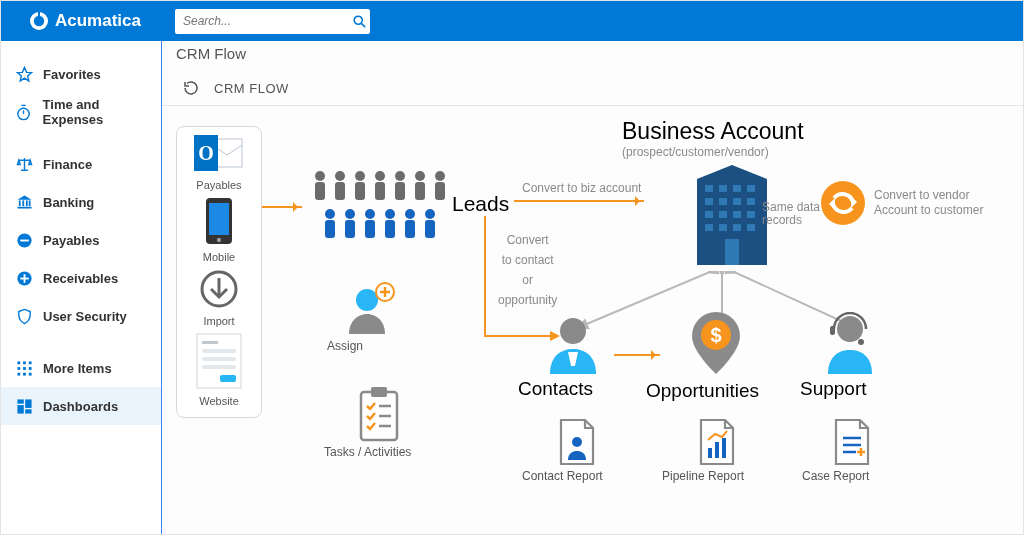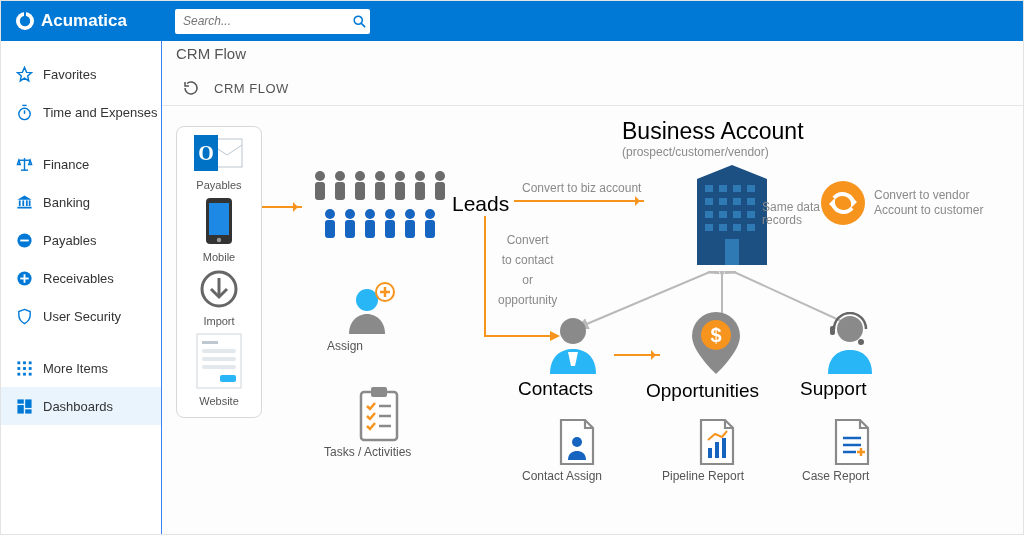--- a/index.html
+++ b/index.html
@@ -1,25 +1,25 @@
 <!DOCTYPE html>
 <html><head>
 <meta charset="utf-8">
 <style>
   html,body{margin:0;padding:0;font-family:"Segoe UI",Arial,sans-serif;font-size:13px;color:#222;background:#f5f5f5;}
   .app{width:1024px;height:535px;background:#fff;position:relative;overflow:hidden;border:1px solid #e3e3e3;box-sizing:border-box;}
   
   .topbar{height:40px;background:#0079d6;display:flex;align-items:center;}
-  .brand{width:160px;height:40px;display:flex;align-items:center;gap:6px;padding-left:14px;box-sizing:border-box;color:#fff;font-weight:600;font-size:17px;}
+  .brand{width:160px;height:40px;display:flex;align-items:center;gap:6px;padding-left:28px;box-sizing:border-box;color:#fff;font-weight:600;font-size:17px;}
   .brand svg{flex:0 0 auto;}
   .searchwrap{margin-left:14px;width:195px;height:25px;background:#fff;border-radius:2px;display:flex;align-items:center;}
   .searchwrap input{border:none;outline:none;flex:1;padding:0 8px;font-size:12px;color:#0f766e;font-style:italic;background:transparent;}
   .searchwrap .sbtn{width:28px;height:25px;display:flex;align-items:center;justify-content:center;cursor:pointer;}
   
-  .sidebar{position:absolute;top:40px;left:0;width:160px;bottom:0;border-right:1px solid #3b82f6;background:#fff;}
+  .sidebar{position:absolute;top:40px;left:0;width:160px;bottom:0;border-right:1px solid #3b82f6;background:#fff;font-weight:bold;}
   .sideitem{height:38px;display:flex;align-items:center;gap:10px;padding-left:14px;color:#333;font-size:13px;cursor:pointer;}
   .sideitem.active{background:#eaf4fd;}
   .sideitem .ico{width:18px;height:18px;display:flex;align-items:center;justify-content:center;color:#0079d6;}
   .sidegap{height:14px;}
   
   .main{position:absolute;left:161px;right:0;top:40px;bottom:0;overflow:hidden;background:#fdfdfd;}
   .crumb{height:26px;padding:4px 0 0 14px;font-size:15px;color:#555;}
   .toolbar{height:34px;display:flex;align-items:center;gap:14px;padding-left:20px;border-bottom:1px solid #e6e6e6;color:#555;}
   .toolbar .refresh{width:18px;height:18px;display:flex;align-items:center;justify-content:center;cursor:pointer;color:#555;}
   .toolbar .title{font-size:13px;letter-spacing:.5px;}
@@ -423,21 +423,21 @@
 
       <div class="node" style="left:360px;top:312px;width:110px;">
         <div class="iconbox">
           <svg width="40" height="48" viewBox="0 0 40 48">
               <path d="M4 2h24l8 8v36H4z" fill="#fff" stroke="#8a8a8a" stroke-width="2.2"></path>
               <path d="M28 2v8h8" fill="none" stroke="#8a8a8a" stroke-width="2.2"></path>
               <circle cx="20" cy="24" r="5" fill="#1565c0"></circle>
               <path d="M11 42c0-7 5-9 9-9s9 2 9 9z" fill="#1565c0"></path>
             </svg>
         </div>
-        <div class="cap">Contact Assign</div>
+        <div class="cap">Contact Report</div>
       </div>
       <div class="node" style="left:500px;top:312px;width:110px;">
         <div class="iconbox">
           <svg width="40" height="48" viewBox="0 0 40 48">
               <path d="M4 2h24l8 8v36H4z" fill="#fff" stroke="#8a8a8a" stroke-width="2.2"></path>
               <path d="M28 2v8h8" fill="none" stroke="#8a8a8a" stroke-width="2.2"></path>
               <rect x="11" y="30" width="4" height="10" fill="#1565c0"></rect>
               <rect x="18" y="24" width="4" height="16" fill="#1565c0"></rect>
               <rect x="25" y="20" width="4" height="20" fill="#1565c0"></rect>
               <polyline points="11 22 18 16 25 19 30 13" fill="none" stroke="#f7941e" stroke-width="2"></polyline>

